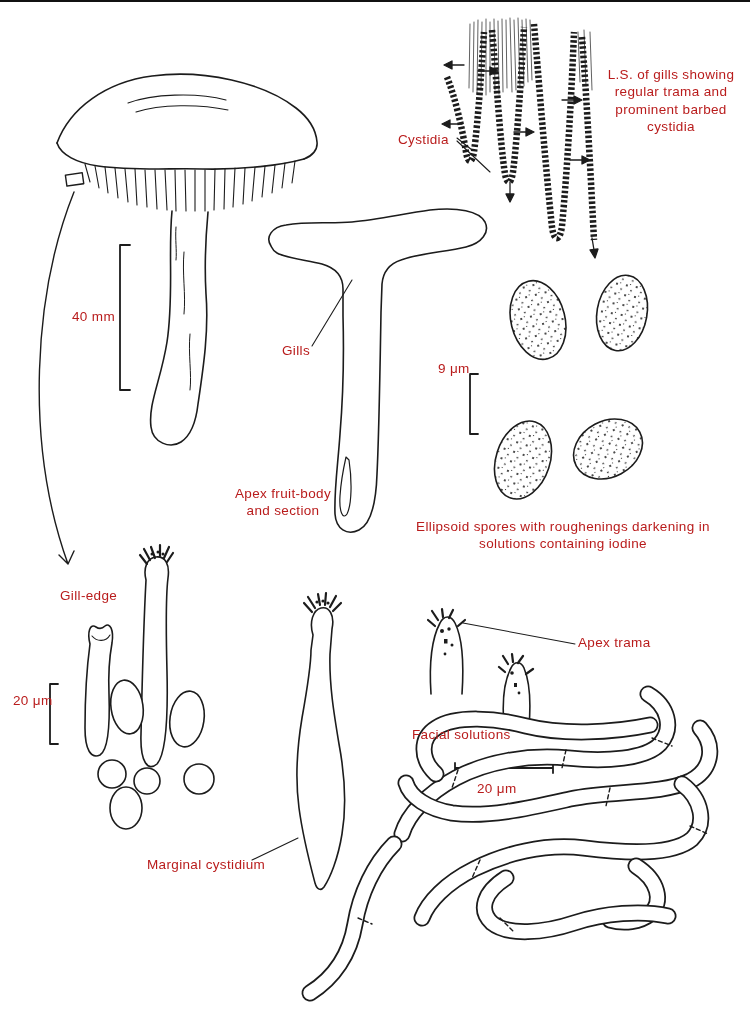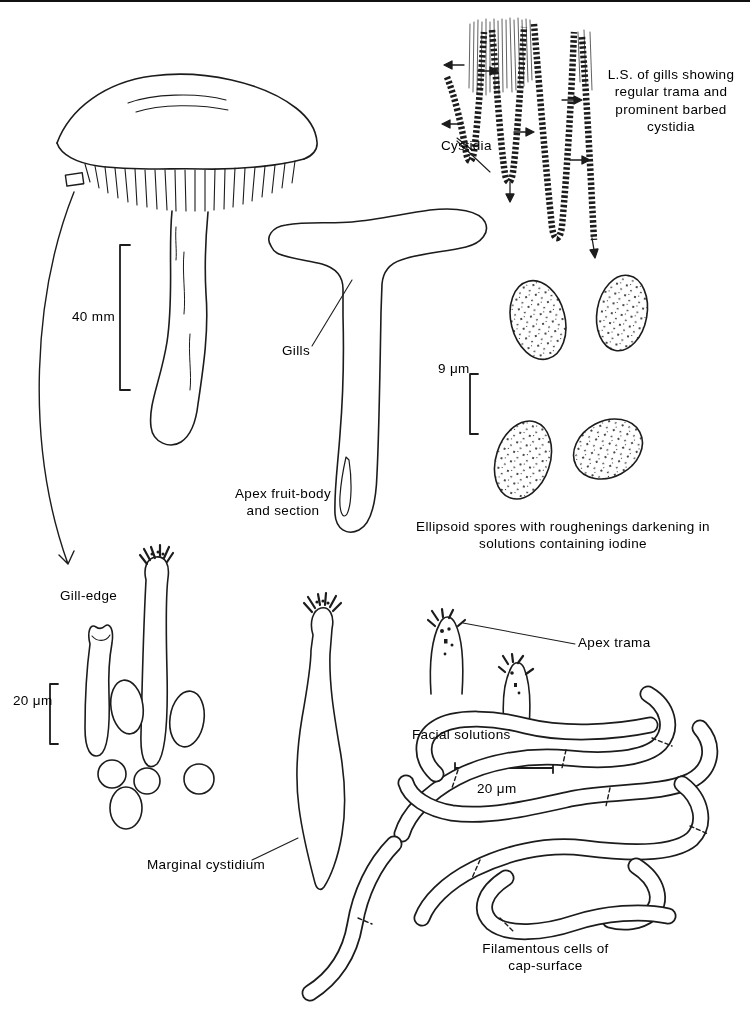--- a/index.html
+++ b/index.html
@@ -1,19 +1,19 @@
 <!DOCTYPE html>
 <html><head>
 <meta charset="utf-8">
 <style>
   html,body{margin:0;padding:0;background:#ffffff;}
   body{width:750px;height:1017px;font-family:"Liberation Sans",sans-serif;}
   .figure{position:relative;width:750px;height:1017px;background:#fff;border-top:2px solid #111;overflow:hidden;}
   .figure svg{position:absolute;left:0;top:0;}
-  .label{position:absolute;color:#000000;font-size:13.5px;letter-spacing:.35px;line-height:1.28;white-space:nowrap;}
+  .label{position:absolute;color:#b91c1c;font-size:13.5px;letter-spacing:.35px;line-height:1.28;white-space:nowrap;}
   .label.center{text-align:center;white-space:normal;}
   .tube-o{stroke:#1c1c1c;stroke-width:17;fill:none;stroke-linecap:round;}
   .tube-i{stroke:#ffffff;stroke-width:13.5;fill:none;stroke-linecap:round;}
   .ribbon{stroke:#1c1c1c;stroke-width:6.5;fill:none;stroke-linecap:butt;stroke-dasharray:2.6 2.1;}
   .barb{stroke:#1c1c1c;stroke-width:2.2;}
   .speckdot{fill:#1c1c1c;stroke:none;}
 </style>
 </head>
 <body>
 
@@ -149,28 +149,27 @@
       <path class="tube-o" d="M636 864 C658 878 664 900 650 912 C640 920 624 922 610 918"></path>
       <path class="tube-i" d="M636 864 C658 878 664 900 650 912 C640 920 624 922 610 918"></path>
       <path class="tube-o" d="M506 876 C484 890 478 908 492 921 C508 934 544 931 574 921 C604 911 642 908 668 914"></path>
       <path class="tube-i" d="M506 876 C484 890 478 908 492 921 C508 934 544 931 574 921 C604 911 642 908 668 914"></path>
       <path class="tube-o" d="M394 842 C374 862 360 892 355 922 C350 952 334 976 310 991"></path>
       <path class="tube-i" d="M394 842 C374 862 360 892 355 922 C350 952 334 976 310 991"></path>
       <path stroke-width="1.4" stroke-dasharray="4 3" d="M652 736 L672 744 M566 748 L562 766 M458 768 L452 786 M610 786 L606 804 M690 824 L708 832 M480 858 L472 876 M500 916 L514 930 M358 916 L372 922"></path>
     </g>
   </svg>
 
-  <div class="label" style="left:398px;top:135px;margin-left:43px;">Cystidia</div>
+  <div class="label" style="left:398px;top:129px;">Cystidia</div>
   <div class="label center" style="left:600px;top:64px;width:142px;">L.S. of gills showing regular trama and prominent barbed cystidia</div>
   <div class="label" style="left:72px;top:306px;">40 mm</div>
   <div class="label" style="left:282px;top:340px;">Gills</div>
   <div class="label" style="left:438px;top:358px;">9 μm</div>
   <div class="label center" style="left:223px;top:483px;width:120px;">Apex fruit-body and section</div>
   <div class="label center" style="left:395px;top:516px;width:336px;">Ellipsoid spores with roughenings darkening in solutions containing iodine</div>
   <div class="label" style="left:60px;top:585px;">Gill-edge</div>
   <div class="label" style="left:13px;top:690px;">20 μm</div>
   <div class="label" style="left:578px;top:632px;">Apex trama</div>
   <div class="label" style="left:412px;top:724px;">Facial solutions</div>
   <div class="label" style="left:477px;top:778px;">20 μm</div>
   <div class="label" style="left:147px;top:854px;">Marginal cystidium</div>
-  <div class="label center" style="left:473px;top:938px;width:145px;">Filamentous cells of cap-surface</div>
 
 </div>
 
 </body></html>

